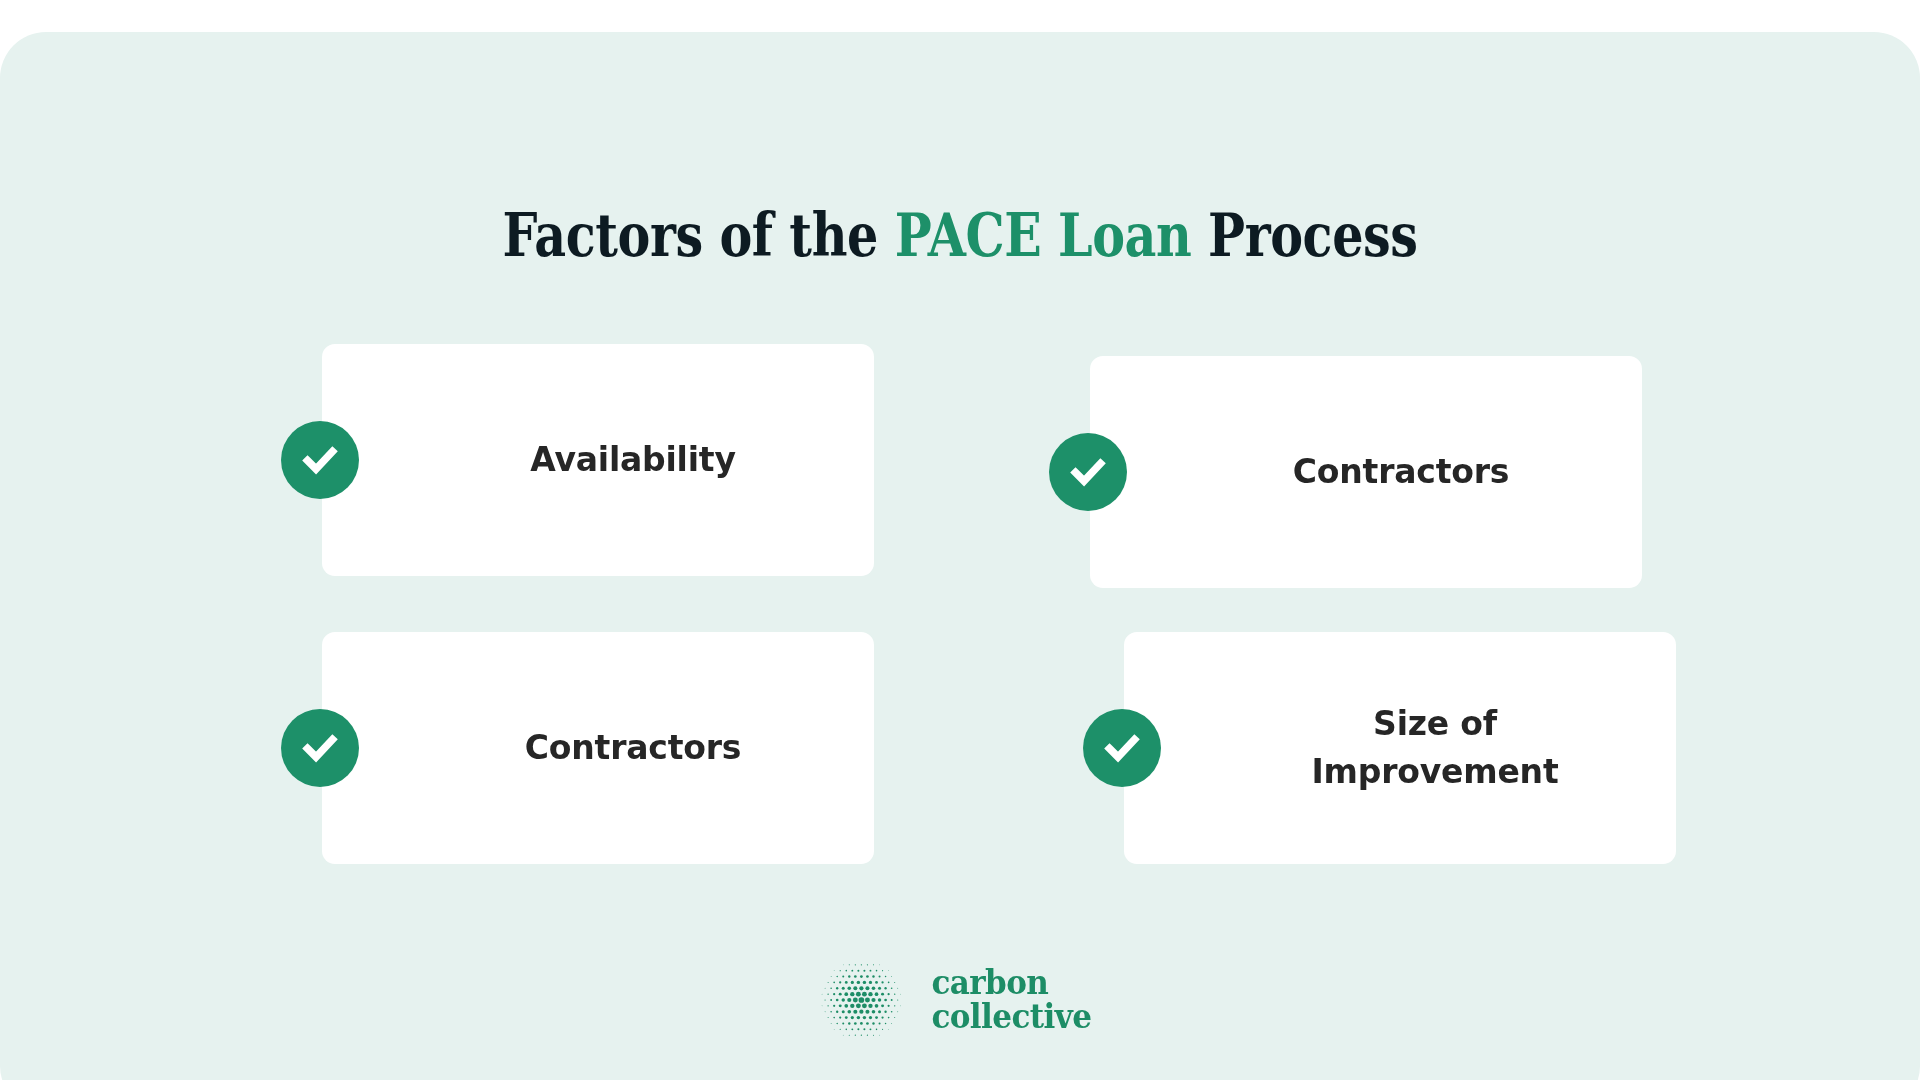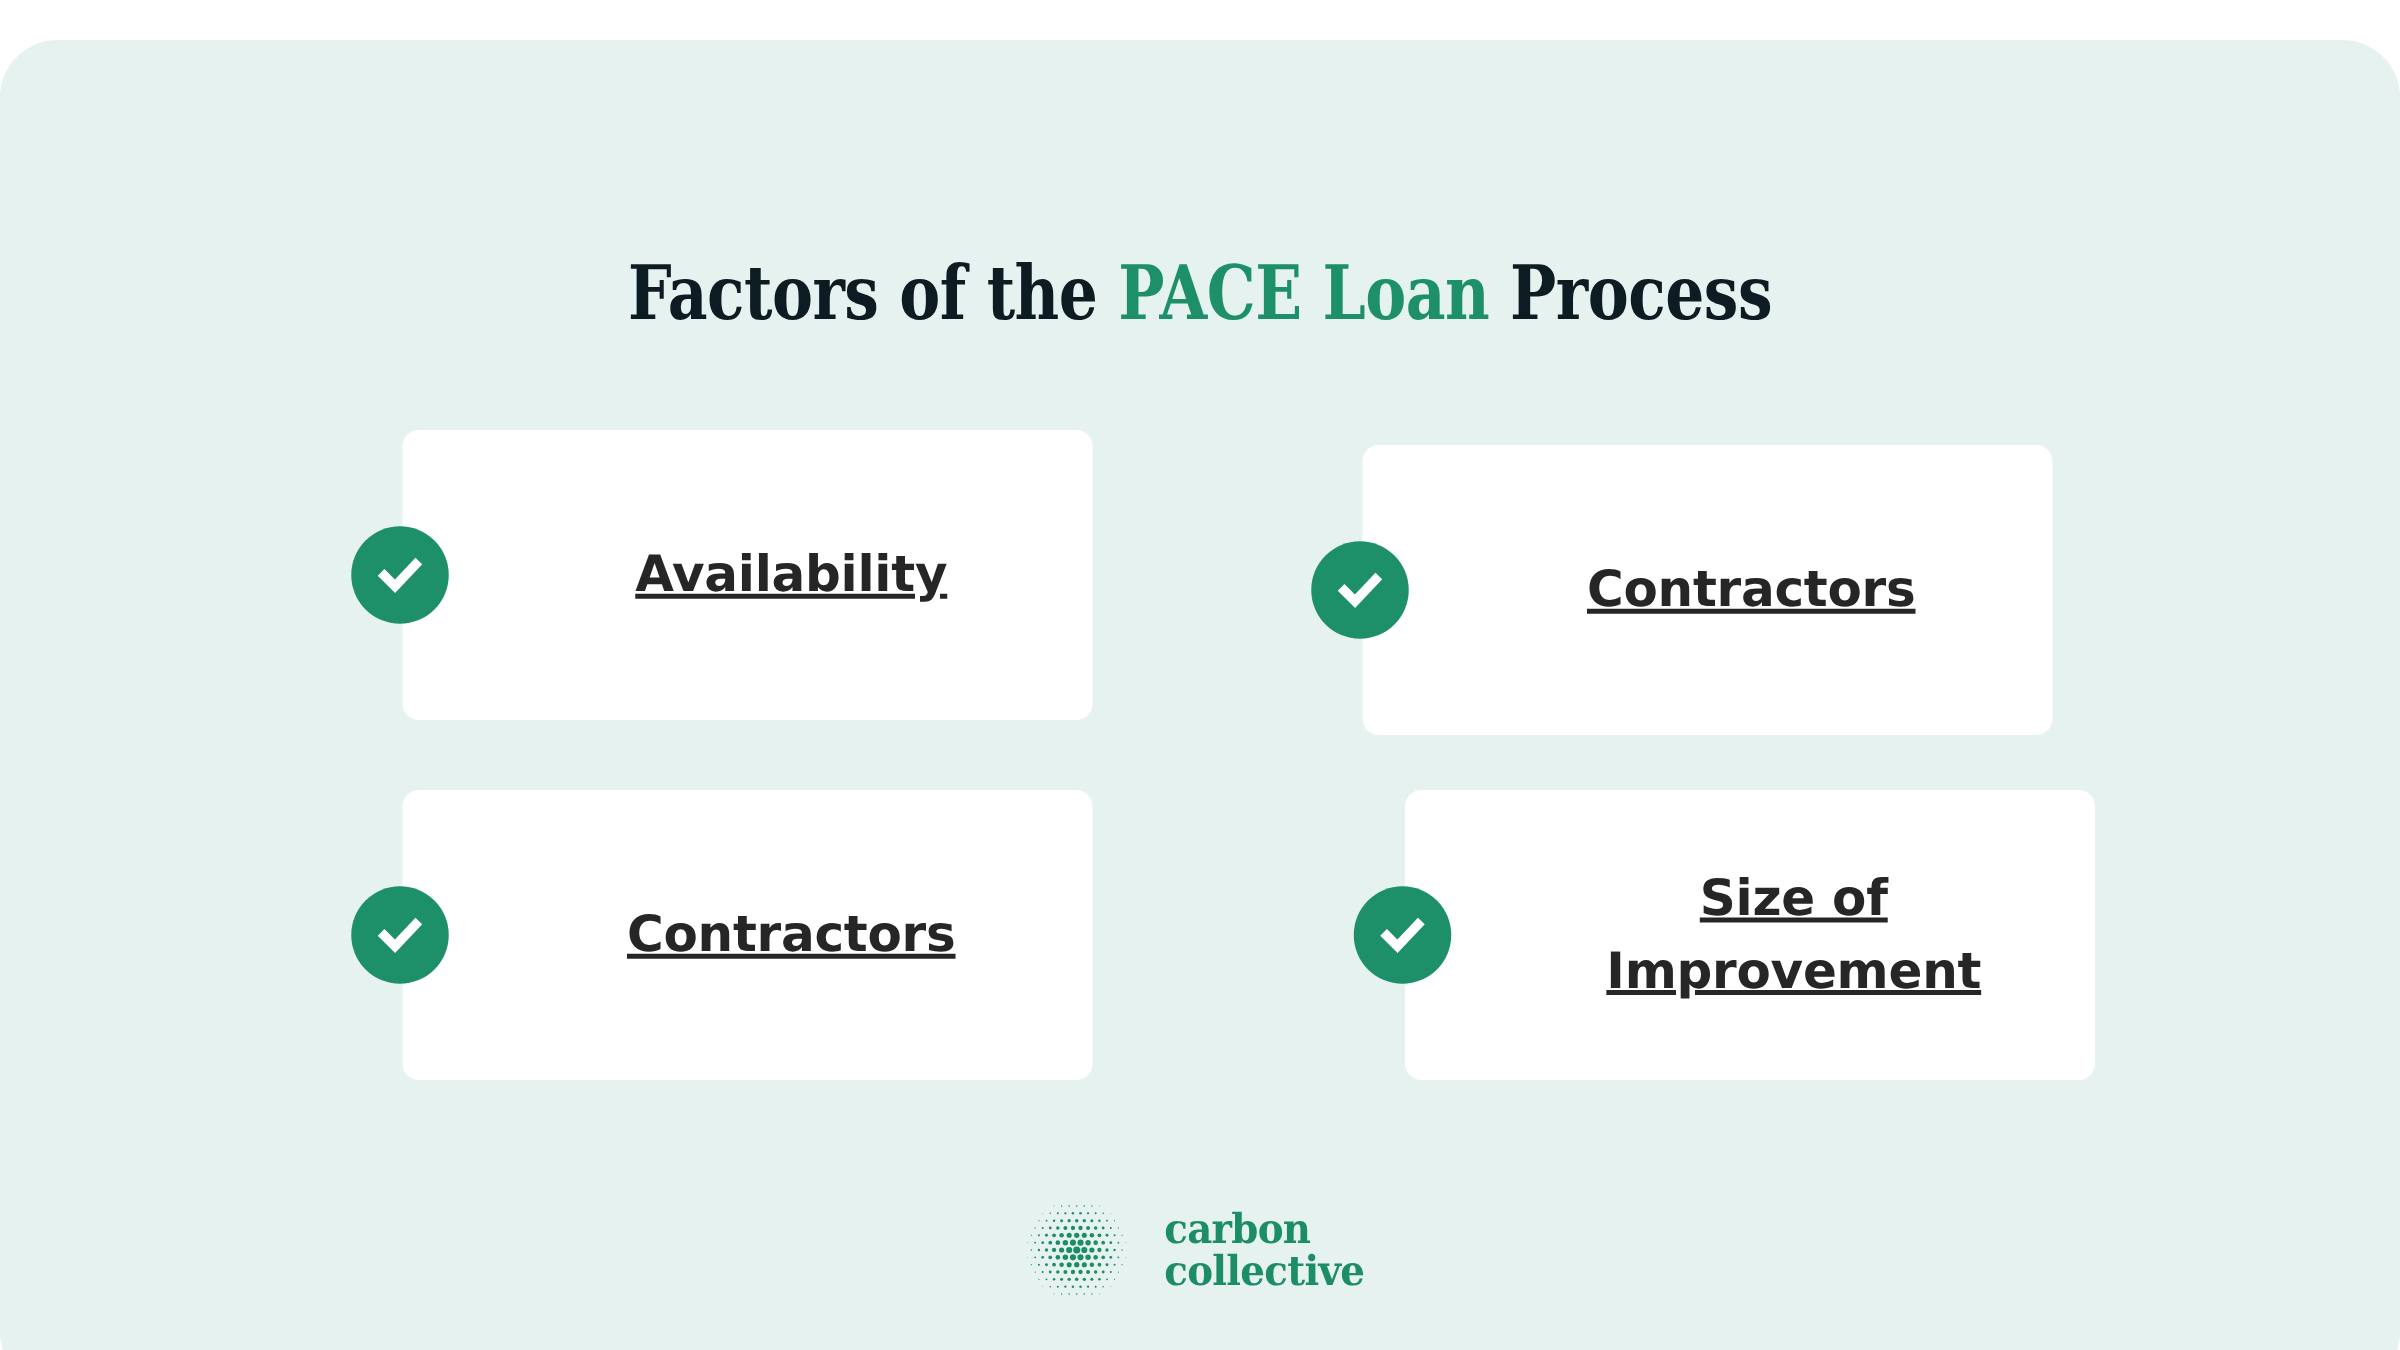--- a/index.html
+++ b/index.html
@@ -69,26 +69,25 @@
     align-items: center;
     justify-content: center;
     box-sizing: border-box;
     padding-left: 96px;
     padding-right: 26px;
   }
 
   .card-label {
     font-family: "DejaVu Sans", "Liberation Sans", sans-serif;
     font-weight: 700;
-    font-size: 40px;
+    font-size: 33px;
     line-height: 1.45;
     color: #262626;
     text-align: center;
     letter-spacing: -0.2px;
-    text-decoration: underline;
   }
 
   
   .check-badge {
     position: absolute;
     left: -41px;
     top: 50%;
     margin-top: -39px;
     width: 78px;
     height: 78px;

